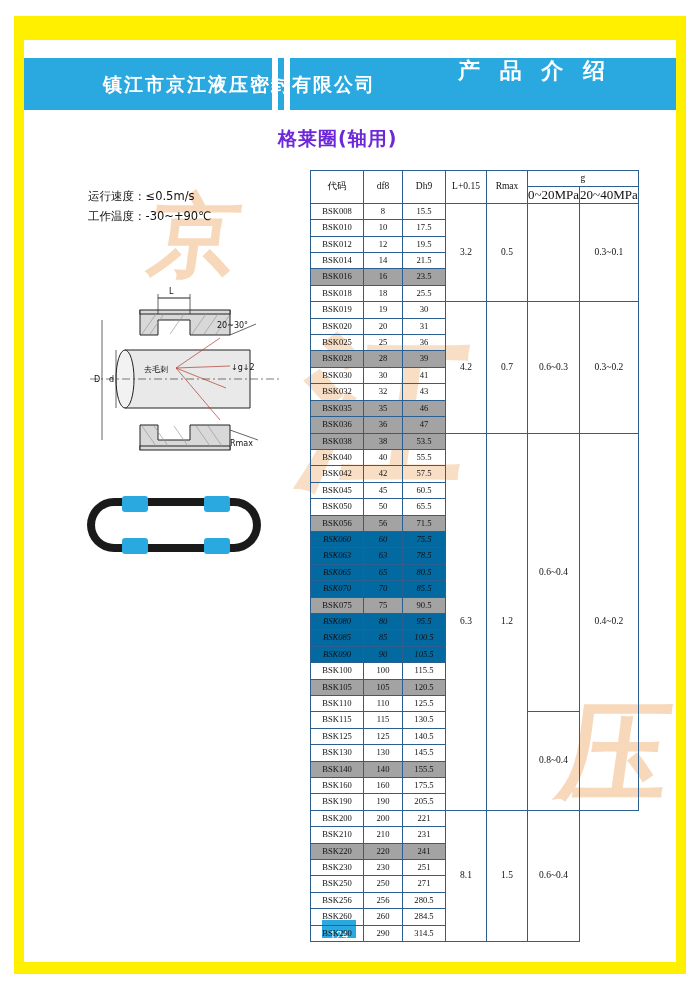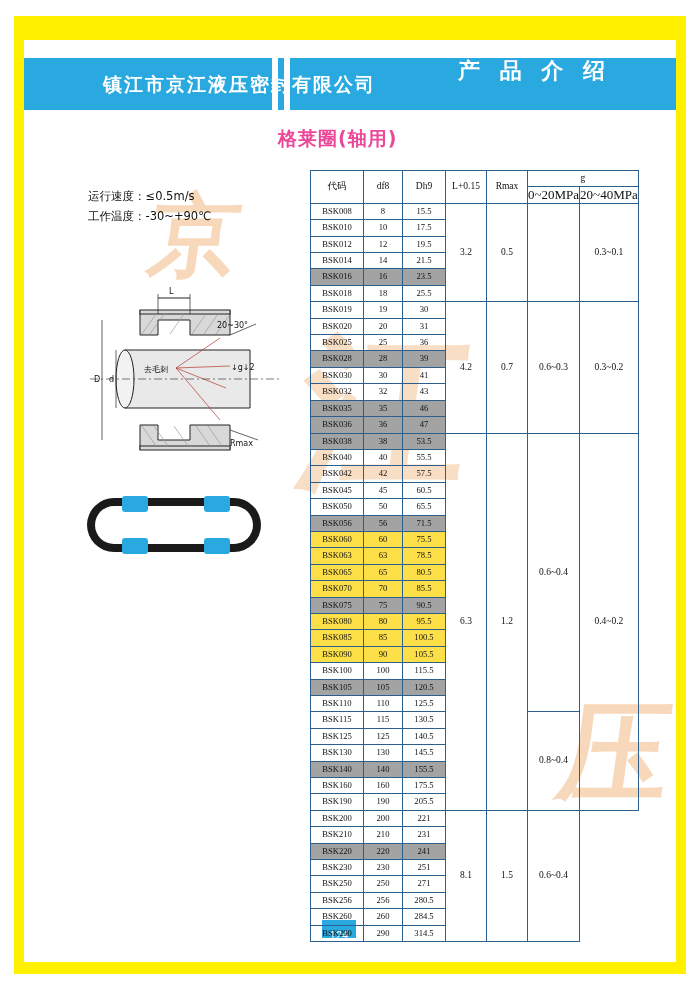--- a/index.html
+++ b/index.html
@@ -32,21 +32,21 @@
   .header-sep{position:absolute;left:272px;top:58px;width:6px;height:52px;background:#ffffff;}
   .header-sep2{position:absolute;left:284px;top:58px;width:6px;height:52px;background:#ffffff;}
   .prod-title{
     position:absolute;left:458px;top:56px;width:220px;height:30px;
     color:#ffffff;font-size:22px;font-weight:bold;letter-spacing:6px;
     font-family:"DejaVu Sans","Liberation Sans",sans-serif;
   }
 
   .doc-title{
     position:absolute;left:278px;top:126px;
-    color:#ec4899;font-size:19px;font-weight:bold;letter-spacing:1px;
+    color:#6d28d9;font-size:19px;font-weight:bold;letter-spacing:1px;
     font-family:"DejaVu Sans","Liberation Sans",sans-serif;
   }
 
   .specs{
     position:absolute;left:88px;top:186px;width:190px;
     font-size:11.5px;color:#111;line-height:20px;
     font-family:"DejaVu Sans","Liberation Sans",sans-serif;
   }
 
   
@@ -75,21 +75,21 @@
   th.c-code{width:52px;}
   th.c-df8{width:38px;margin-top:36px;}
   th.c-dh9{width:42px;margin-top:38px;}
   th.c-l{width:40px;}
   th.c-r{width:40px;}
   th.c-g1{width:50px;}
   th.c-g2{width:50px;}
   thead th{font-size:9.5px;font-weight:normal;height:17px;}
   thead th.small{font-size:13px;}
   td.hl{background:#a3a3a3;}
-  td.hl2{background:#fde047;}
+  td.hl2{background:#0369a1;font-style:italic;}
   .rowspan-cell{font-size:9.5px;}
   .page-num{
     position:absolute;left:322px;top:920px;width:34px;height:18px;background:#29a9e0;
     color:#fff;font-size:11px;text-align:center;line-height:30px;
     font-family:"Liberation Sans",sans-serif;
   }
   svg{display:block;}
 </style>
 </head>
 <body>

